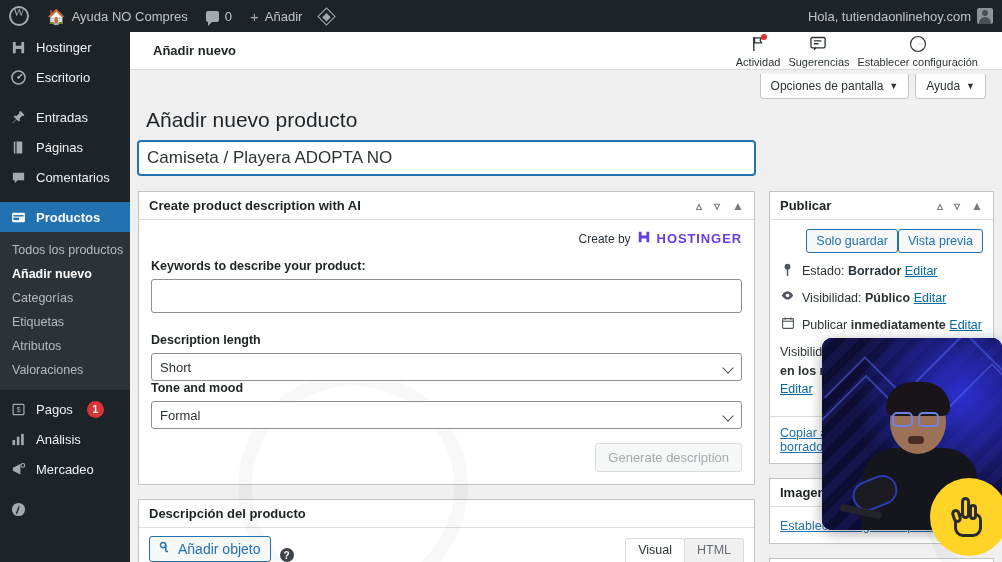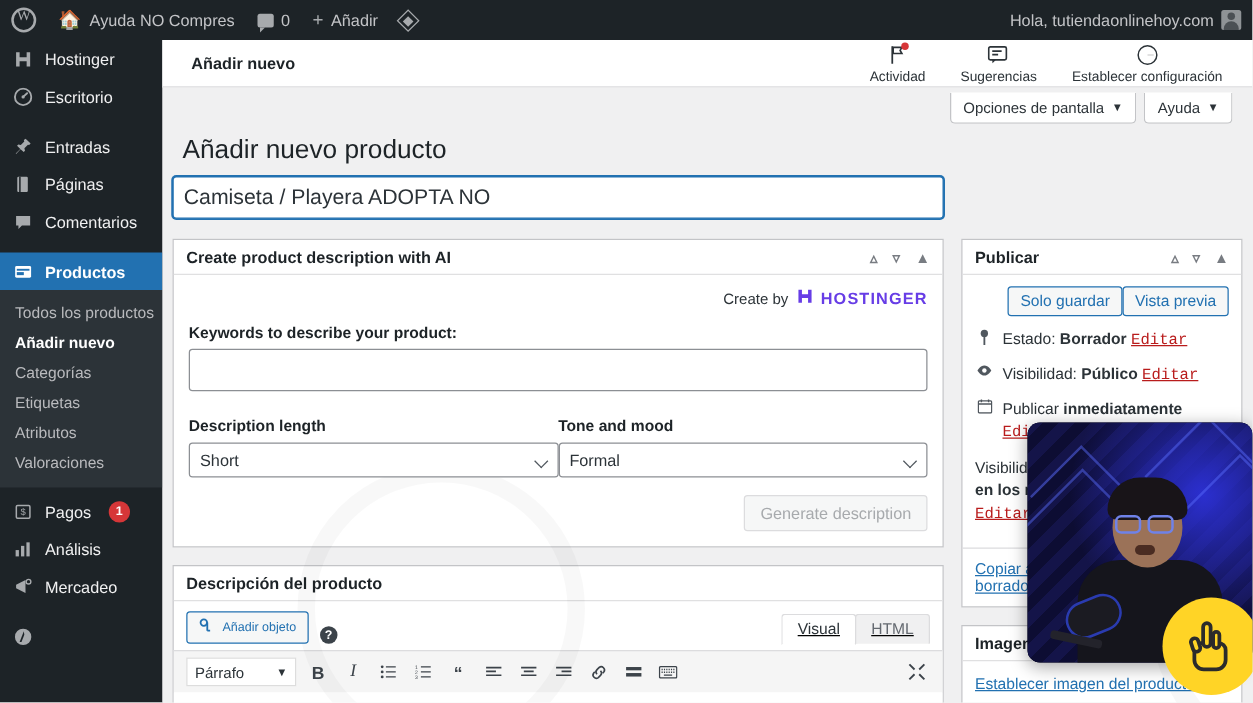--- a/index.html
+++ b/index.html
@@ -55,21 +55,21 @@
   .ico { width: 17px; height: 17px; display: inline-flex; align-items: center; justify-content: center; flex: 0 0 17px; }
   .ico svg { display: block; }
 
   
   .content { position: absolute; top: 32px; left: 130px; width: 872px; height: 530px; background: #f0f0f1; }
   .topbar {
     height: 38px; background: #fff; border-bottom: 1px solid #dcdcde;
     display: flex; align-items: center; padding: 0 16px;
   }
   .topbar-title { font-size: 13px; font-weight: 700; color: #1d2327; padding-left: 7px; }
-  .topbar-right { margin-left: auto; display: flex; align-items: flex-start; gap: 28px; padding-right: 8px; }
+  .topbar-right { margin-left: auto; display: flex; align-items: flex-start; gap: 8px; padding-right: 8px; }
   .tb-action { display: flex; flex-direction: column; align-items: center; gap: 2px; font-size: 11px; color: #2c3338; }
   .tb-ico { height: 20px; display:flex; align-items:center; justify-content:center; position: relative; }
   .dot-red { position: absolute; width: 6px; height: 6px; border-radius: 50%; background: #d63638; top: 0px; right: -1px; }
 
   .screen-meta { display: flex; justify-content: flex-end; gap: 6px; padding: 4px 16px 0 0; }
   .meta-btn {
     background: #fff; border: 1px solid #c3c4c7; border-top: none;
     border-radius: 0 0 4px 4px; font-size: 12px; color: #2c3338;
     padding: 5px 10px; display: inline-flex; align-items: center; gap: 6px;
   }
@@ -95,21 +95,21 @@
     border-bottom: 1px solid #e0e0e1; font-size: 13px; font-weight: 700; color: #1d2327;
   }
   .pb-head .handles { margin-left: auto; display: flex; align-items: center; gap: 12px; color: #787c82; font-size: 12px; }
   .pb-body { padding: 10px 12px 12px 12px; }
 
   .powered { display: flex; align-items: center; justify-content: flex-end; gap: 6px; font-size: 12px; color: #2c3338; margin-bottom: 12px; }
   .hostinger-word { color: #673de6; font-weight: 700; font-size: 13px; letter-spacing: 0.9px; }
 
   .field-label { font-size: 12.5px; font-weight: 700; color: #1d2327; margin-bottom: 6px; }
   .ta { width: 100%; height: 34px; border: 1px solid #8c8f94; border-radius: 3px; resize: none; background: #fff; }
-  .row2 { display: flex; margin-top: 16px; }
+  .row2 { display: flex; margin-top: 16px; flex-direction: column; }
   .fld { flex: 1; }
   .sel {
     width: 100%; height: 28px; border: 1px solid #8c8f94; border-radius: 3px; background: #fff;
     font-size: 13px; color: #2c3338; padding: 0 26px 0 8px; appearance: none;
     font-family: "Liberation Sans", sans-serif;
   }
   .sel-wrap { position: relative; }
   .sel-wrap::after {
     content: ""; position: absolute; right: 10px; top: 11px; width: 7px; height: 7px;
     border-right: 1.6px solid #50575e; border-bottom: 1.6px solid #50575e; transform: rotate(45deg);
@@ -117,27 +117,27 @@
   }
   .gen-row { display: flex; justify-content: flex-end; margin-top: 14px; }
   .btn-disabled {
     background: #f6f7f7; color: #a7aaad; border: 1px solid #dcdcde; border-radius: 3px;
     font-size: 13px; padding: 6px 12px;
   }
 
   
   .editor-top { display: flex; align-items: flex-end; padding: 8px 10px 0 10px; position: relative; }
   .btn-media {
-    display: inline-flex; align-items: center; gap: 6px;
+    display: inline-flex; gap: 6px;
     border: 1px solid #2271b1; color: #2271b1; background: #f6f7f7;
-    border-radius: 3px; font-size: 10px; padding: 4px 9px;
+    border-radius: 3px; font-size: 14px; padding: 4px 9px;
   }
   .help-dot { width: 14px; height: 14px; border-radius: 50%; background: #3c434a; color: #fff;
     font-size: 10px; display: inline-flex; align-items: center; justify-content: center; margin-left: 9px; font-weight: 700;}
-  .ed-tabs { margin-left: auto; display: flex; align-items: flex-start; text-decoration: underline; }
+  .ed-tabs { margin-left: auto; display: flex; align-items: flex-start; }
   .ed-tab {
     font-size: 12.5px; color: #646970; background: #f0f0f1; border: 1px solid #dcdcde;
     padding: 4px 12px 5px 12px; border-bottom: none; border-radius: 3px 3px 0 0; margin-left: -1px;
   }
   .ed-tab.active { background: #fff; color: #2c3338; border-bottom: 1px solid #fff; margin-bottom: -1px; }
   .ed-toolbar {
     display: flex; align-items: center; gap: 7px; border-top: 1px solid #dcdcde;
     background: #f5f5f5; padding: 5px 10px; margin-top: 5px;
   }
   .para-sel {
@@ -156,21 +156,21 @@
   }
   .side-head .handles { margin-left: auto; display: flex; gap: 11px; color: #787c82; font-size: 12px; }
   .side-body { padding: 9px 10px; }
   .pub-row1 { display: flex; justify-content: flex-end; margin-bottom: 9px; }
   .btn-sec {
     border: 1px solid #2271b1; color: #2271b1; background: #f6f7f7; border-radius: 3px;
     font-size: 12.5px; padding: 4px 9px;
   }
   .mrow { display: flex; align-items: flex-start; gap: 7px; font-size: 12.5px; color: #2c3338; margin-bottom: 9px; line-height: 1.45; }
   .mrow b { font-weight: 700; }
-  .lnk { color: #b91c1c; text-decoration: underline; font-family: Liberation Mono, monospace; }
+  .lnk { color: #0369a1; text-decoration: underline; }
   .mico { width: 15px; flex: 0 0 15px; display: flex; justify-content: center; padding-top: 1px; color: #50575e; }
   .pub-foot { border-top: 1px solid #dcdcde; padding: 9px 10px; display: flex; align-items: center; }
   .btn-primary {
     background: #2271b1; color: #fff; border: 1px solid #2271b1; border-radius: 3px;
     font-size: 13px; padding: 5px 13px; margin-left: auto;
   }
   .sb-link { color: #2271b1; text-decoration: underline; font-size: 12.5px; }
 
   
   .video-overlay {

